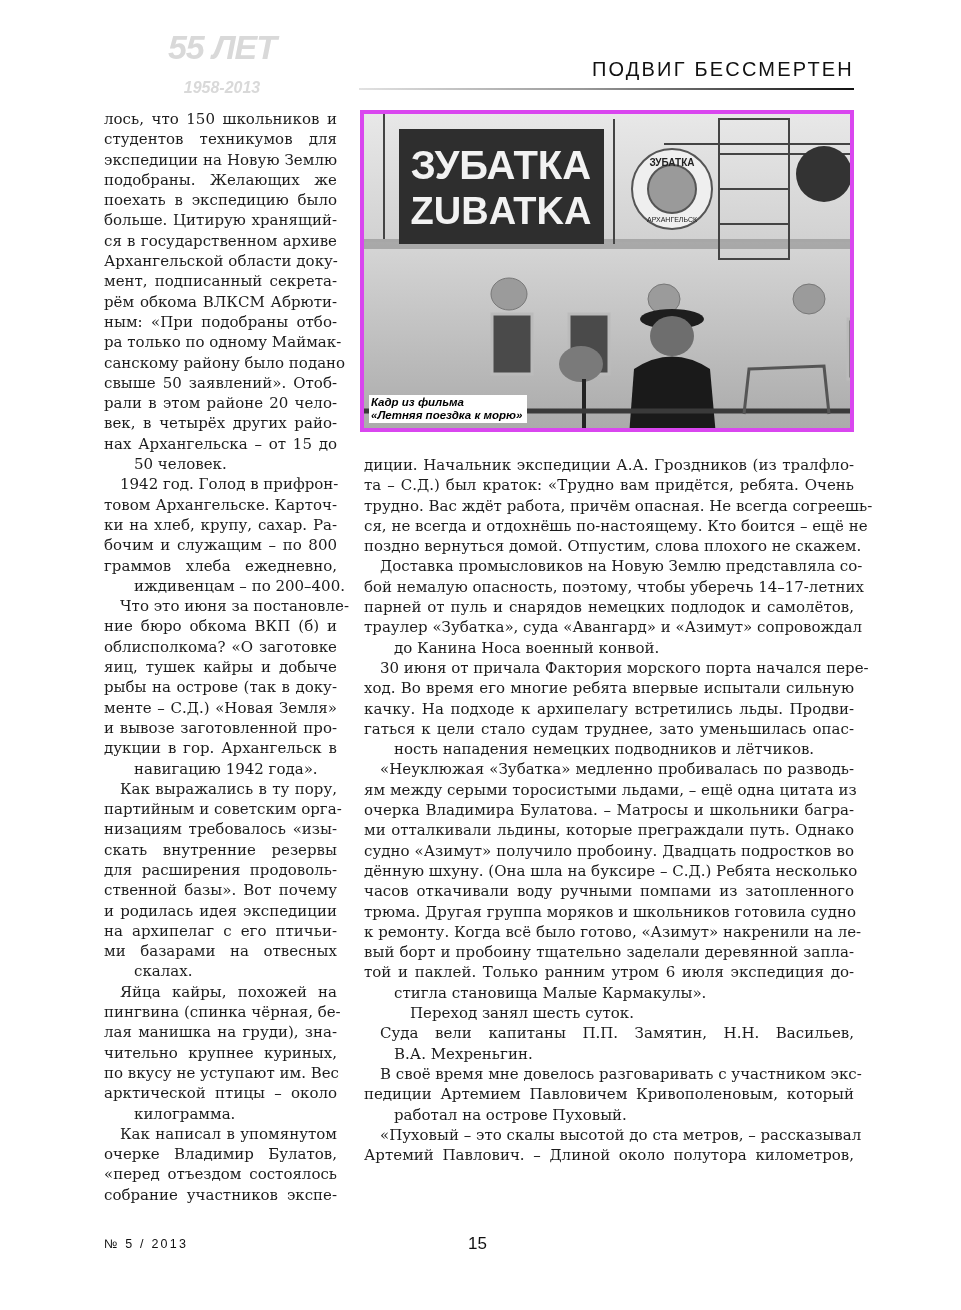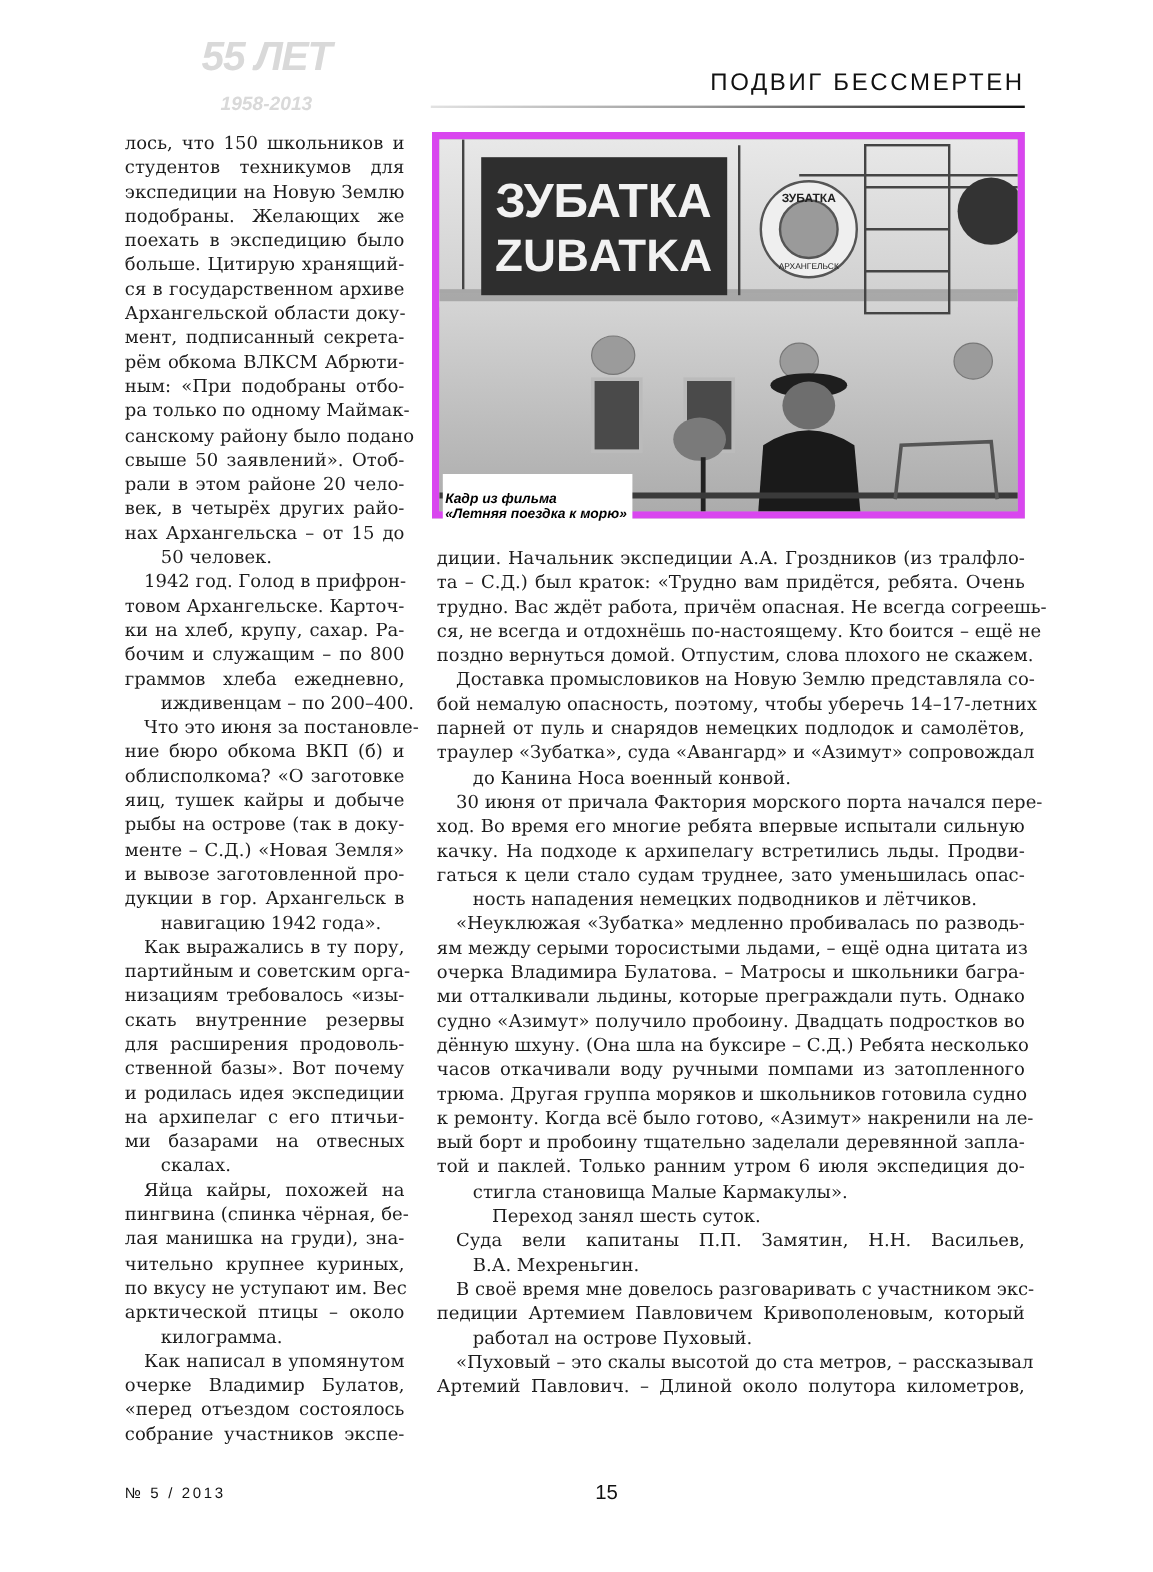--- a/index.html
+++ b/index.html
@@ -11,37 +11,37 @@
   .anniv .big { font-size: 34px; line-height: 34px; letter-spacing: -1px; }
   .anniv .years { font-size: 16px; line-height: 17px; margin-top: 15px; }
 
   .section-title { position: absolute; right: 107px; top: 58px;
                    font-family: "Liberation Sans", sans-serif; font-size: 20px; letter-spacing: 2.2px;
                    color: #111; white-space: nowrap; }
   .header-rule { position: absolute; left: 359px; top: 88px; width: 495px; height: 2px;
                  background: linear-gradient(to right, #e2e2e2 0%, #9a9a9a 45%, #111 100%); }
 
   .photo { position: absolute; left: 360px; top: 110px; width: 494px; height: 322px;
-           border: 6px solid #d946ef; box-sizing: border-box; overflow: hidden; background: #bdbdbd; }
+           border: 4px solid #d946ef; box-sizing: border-box; overflow: hidden; background: #bdbdbd; }
   .photo svg { display: block; }
-  .caption { position: absolute; left: 369px; top: 395px; background: #fff; padding: 15px 5px 1px 2px;
+  .caption { position: absolute; left: 369px; top: 395px; background: #fff; padding: 1px 5px 1px 2px;
              font-family: "Liberation Sans", sans-serif; font-style: italic; font-weight: bold;
              font-size: 11.5px; line-height: 13px; color: #000; }
 
   .col { position: absolute; font-size: 15px; line-height: 20.3px; text-align: justify; color: #1c1c1c; }
   .col-left { left: 104px; top: 109px; width: 233px; }
   .col-right { left: 364px; top: 455px; width: 490px; }
   .line { display: block; text-align: justify; text-align-last: justify; white-space: nowrap; }
   .line.last { text-align-last: left; margin-left: 30px; }
   .line.ind { padding-left: 16px; }
 
   .footer-issue { position: absolute; left: 104px; top: 1237px; font-family: "Liberation Sans", sans-serif;
                   font-size: 12.5px; letter-spacing: 2.2px; color: #111; }
   .page-number { position: absolute; left: 468px; top: 1234px; font-family: "Liberation Sans", sans-serif;
-                 font-size: 17px; color: #111; margin-left: 28px; }
+                 font-size: 17px; color: #111; }
 </style>
 </head>
 <body>
 
 <div class="anniv">
   <div class="big">55 ЛЕТ</div>
   <div class="years">1958-2013</div>
 </div>
 
 <div class="section-title">ПОДВИГ БЕССМЕРТЕН</div>

